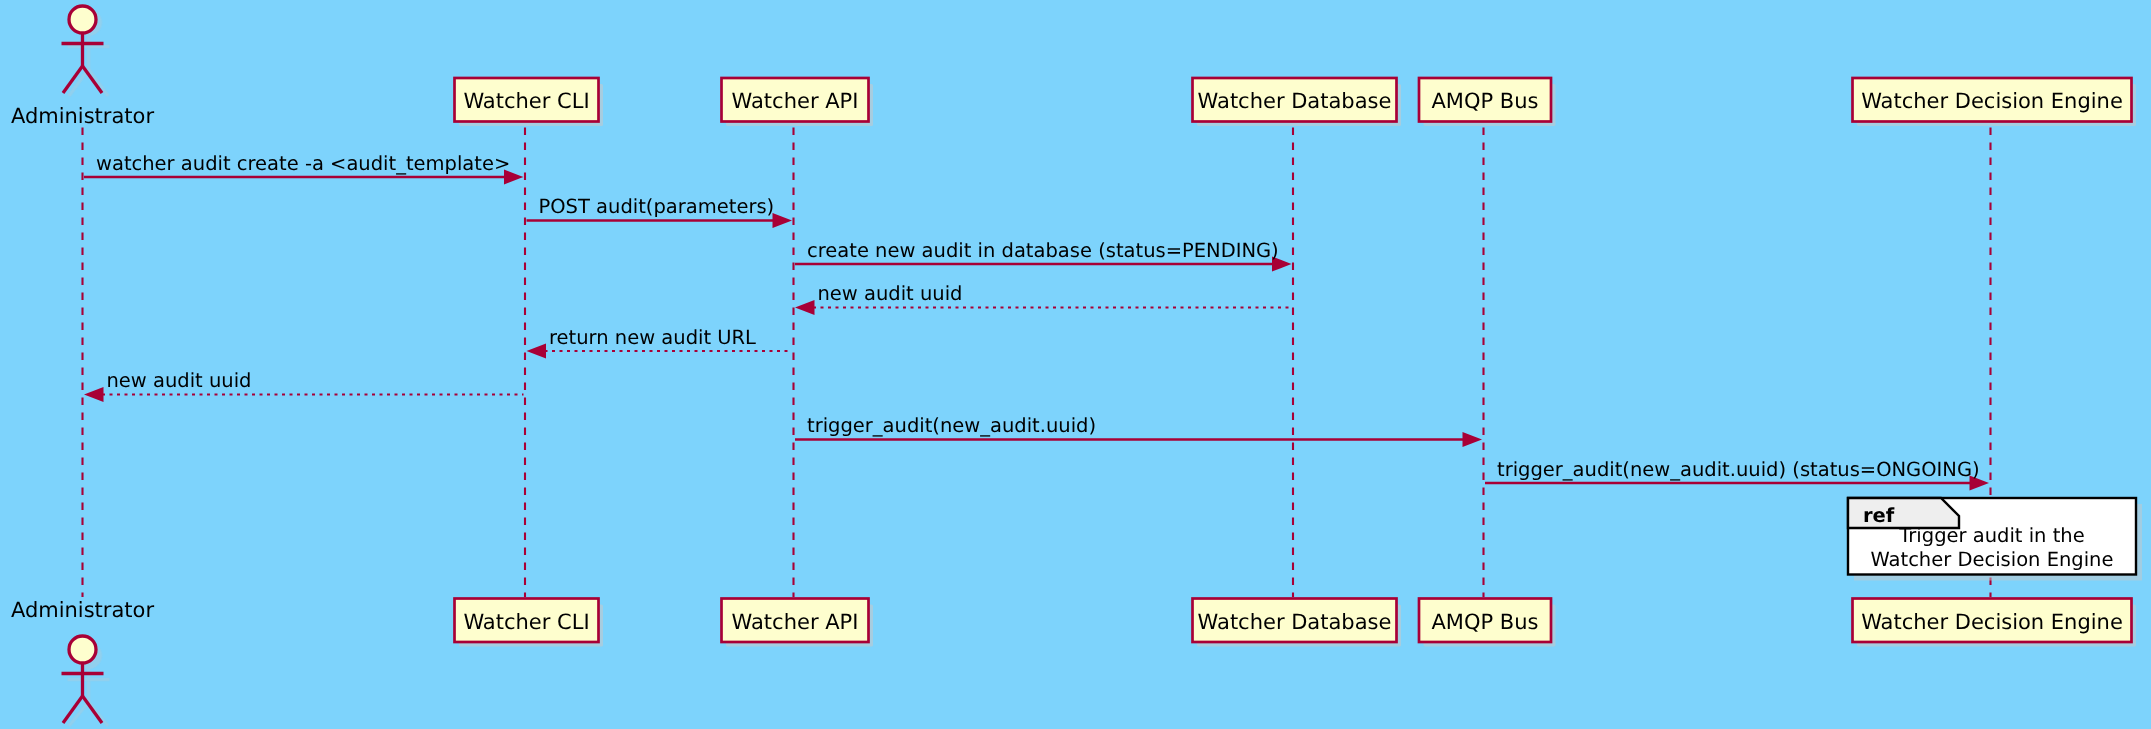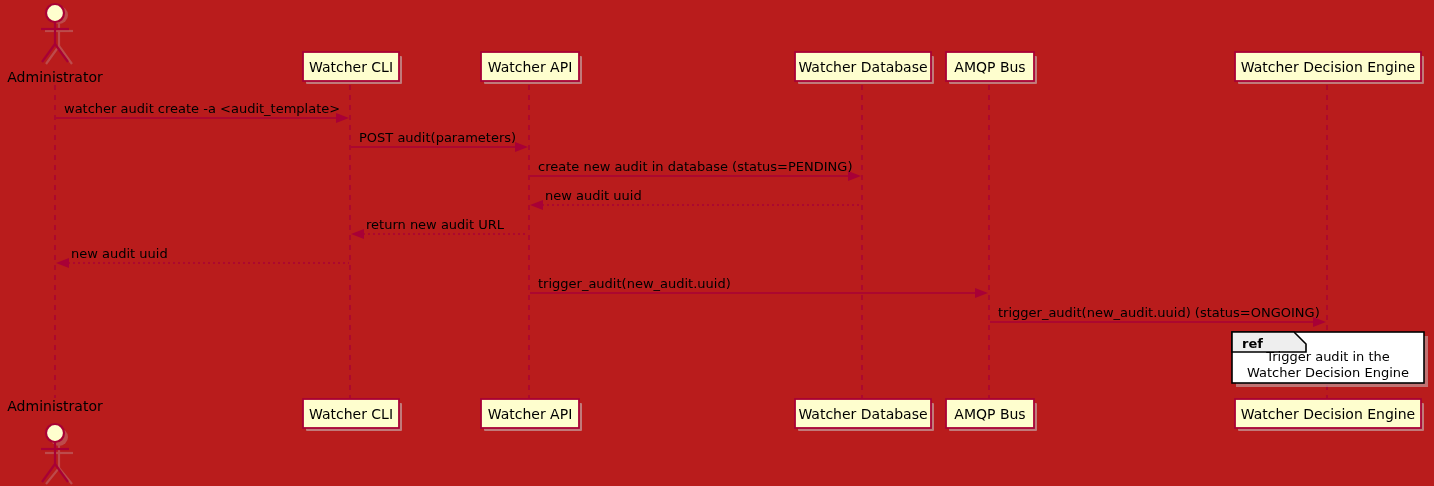--- a/index.html
+++ b/index.html
@@ -8,21 +8,21 @@
     padding: 0;
     background: #ffffff;
   }
   body {
     font-family: "DejaVu Sans", sans-serif;
   }
   #diagram-root {
     position: relative;
     width: 1434px;
     height: 486px;
-    background: #b91c1c;
+    background: #7dd3fc;
     overflow: hidden;
   }
   svg.canvas {
     position: absolute;
     left: 0;
     top: 0;
     width: 1434px;
     height: 486px;
   }
   .msg-label {

